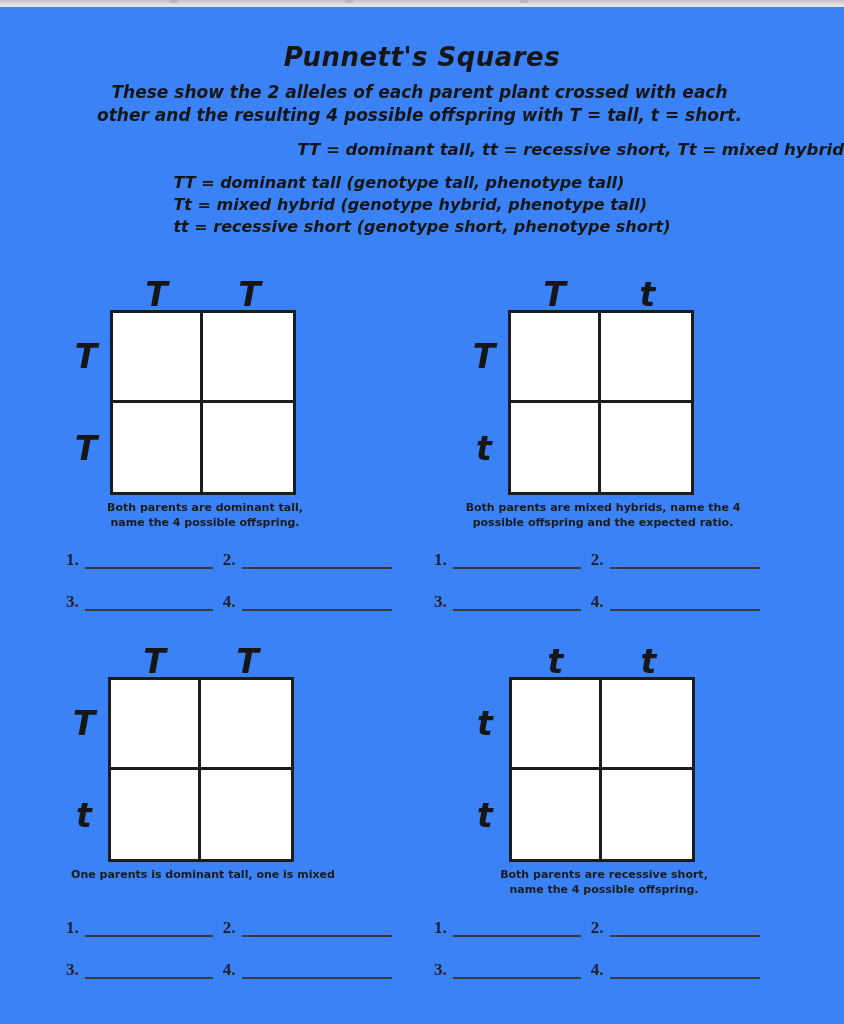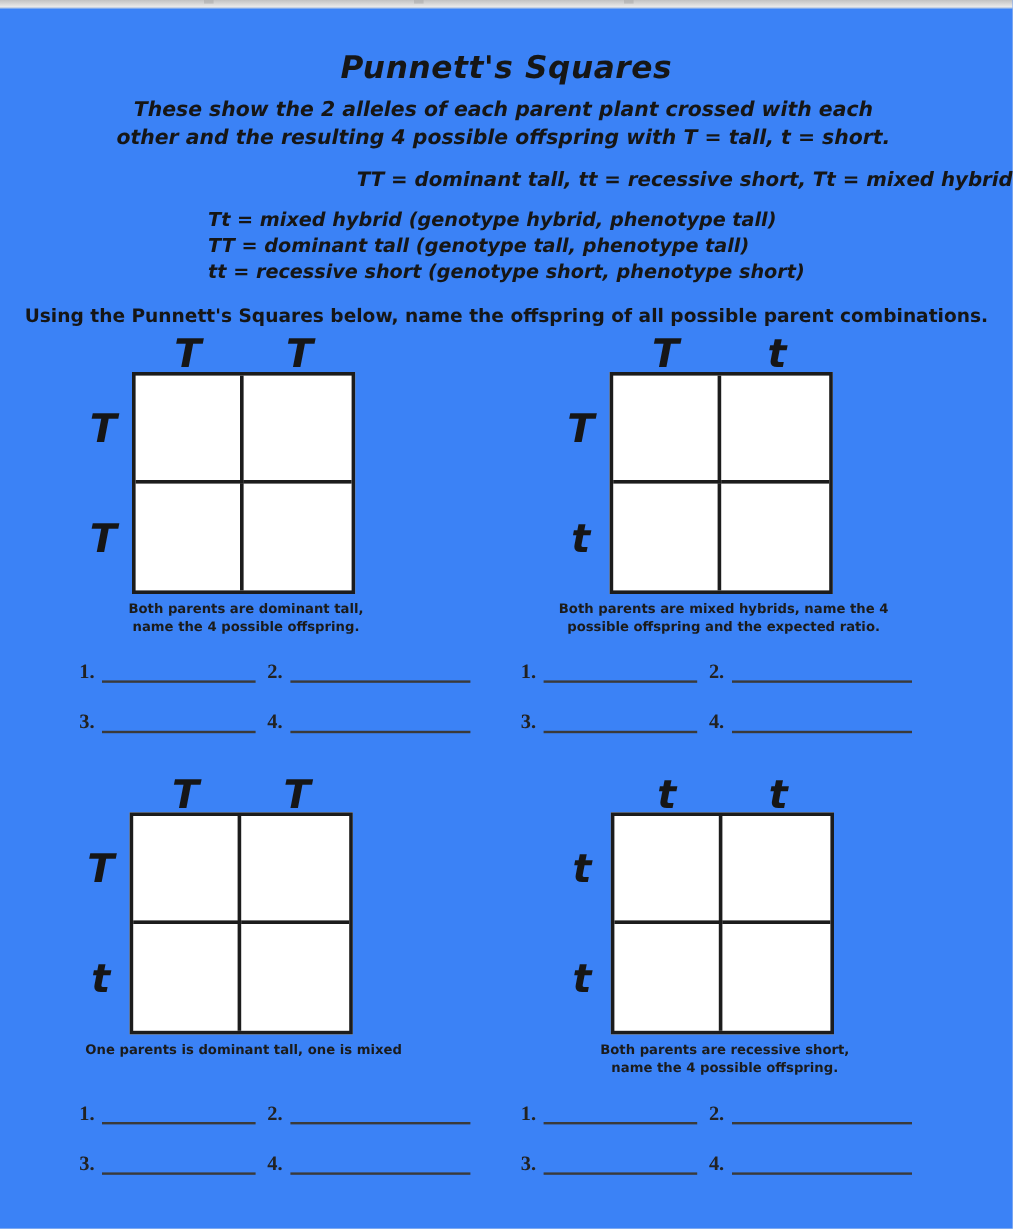--- a/index.html
+++ b/index.html
@@ -113,26 +113,25 @@
 
   <div class="header">
     <h1 class="title">Punnett's Squares</h1>
     <p class="intro">
       <span>These show the 2 alleles of each parent plant crossed with each</span><br>
       <span>other and the resulting 4 possible offspring with T = tall, t = short.</span>
     </p>
     <p class="summary">TT = dominant tall, tt = recessive short, Tt = mixed hybrid</p>
     <div>
       <div class="defs">
+        <div>TT = dominant tall (genotype tall, phenotype tall)</div>
         <div>Tt = mixed hybrid (genotype hybrid, phenotype tall)</div>
-        <div>TT = dominant tall (genotype tall, phenotype tall)</div>
         <div>tt = recessive short (genotype short, phenotype short)</div>
       </div>
     </div>
-    <p class="instruction">Using the Punnett's Squares below, name the offspring of all possible parent combinations.</p>
   </div>
 
   <div class="psq" style="left:62px;top:274px">
     <div class="psq-grid">
       <div class="corner"></div>
       <div class="clabel c1">T</div>
       <div class="clabel c2">T</div>
       <div class="rlabel r1">T</div>
       <div class="rlabel r2">T</div>
       <div class="box">

